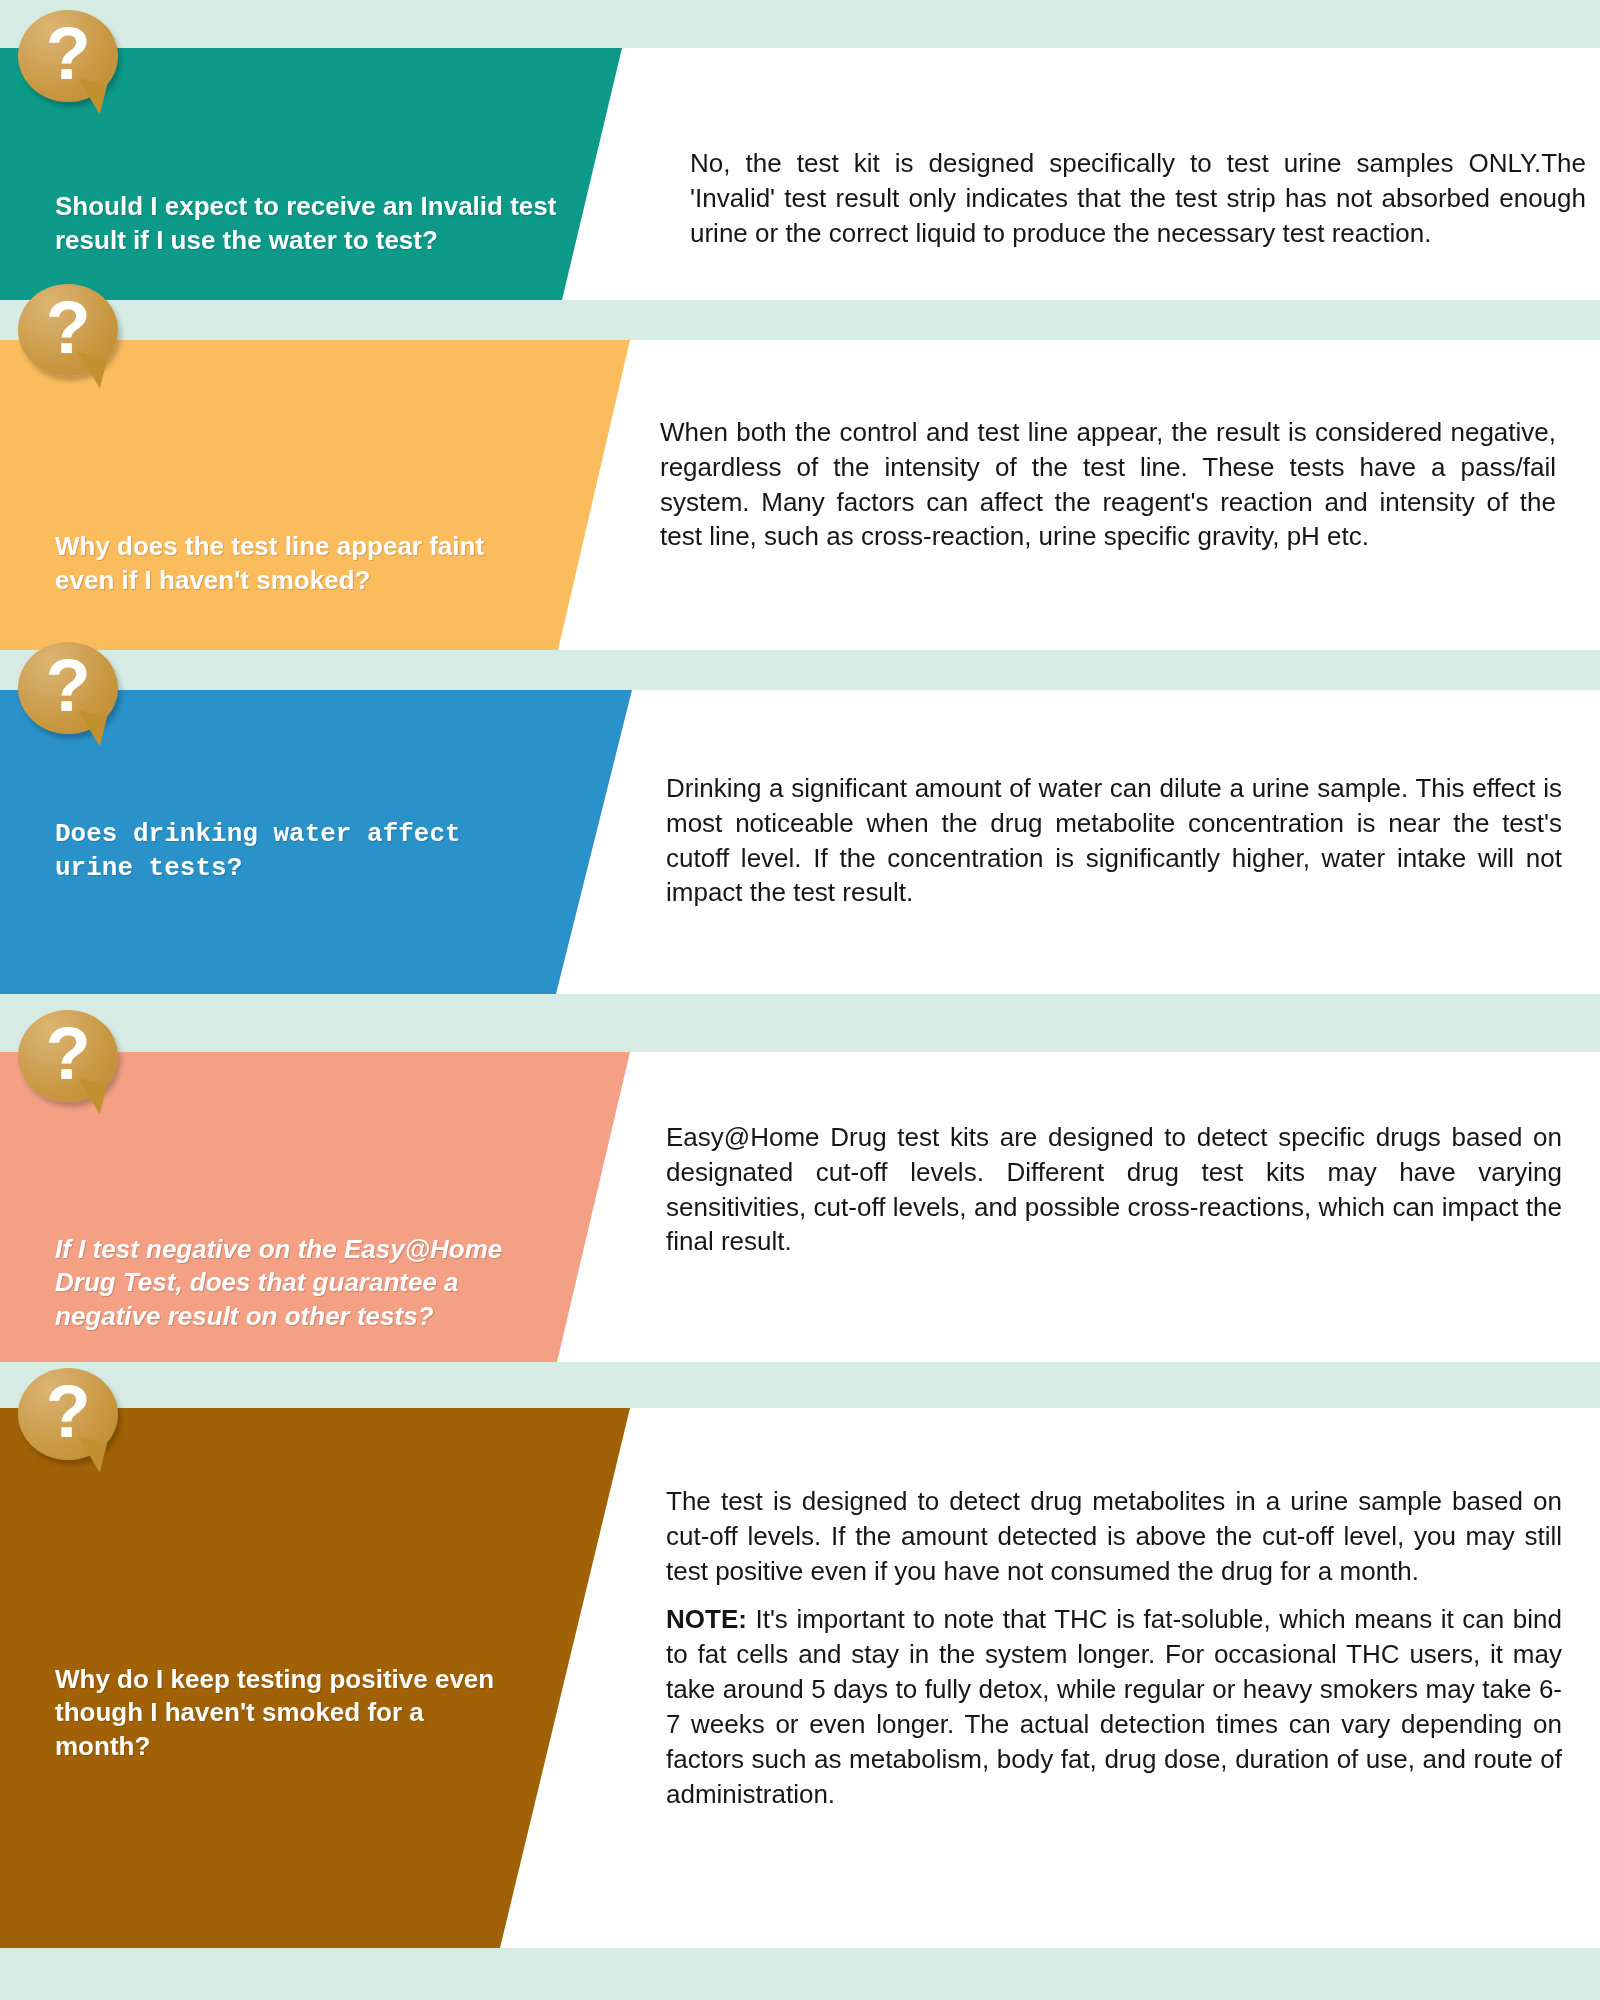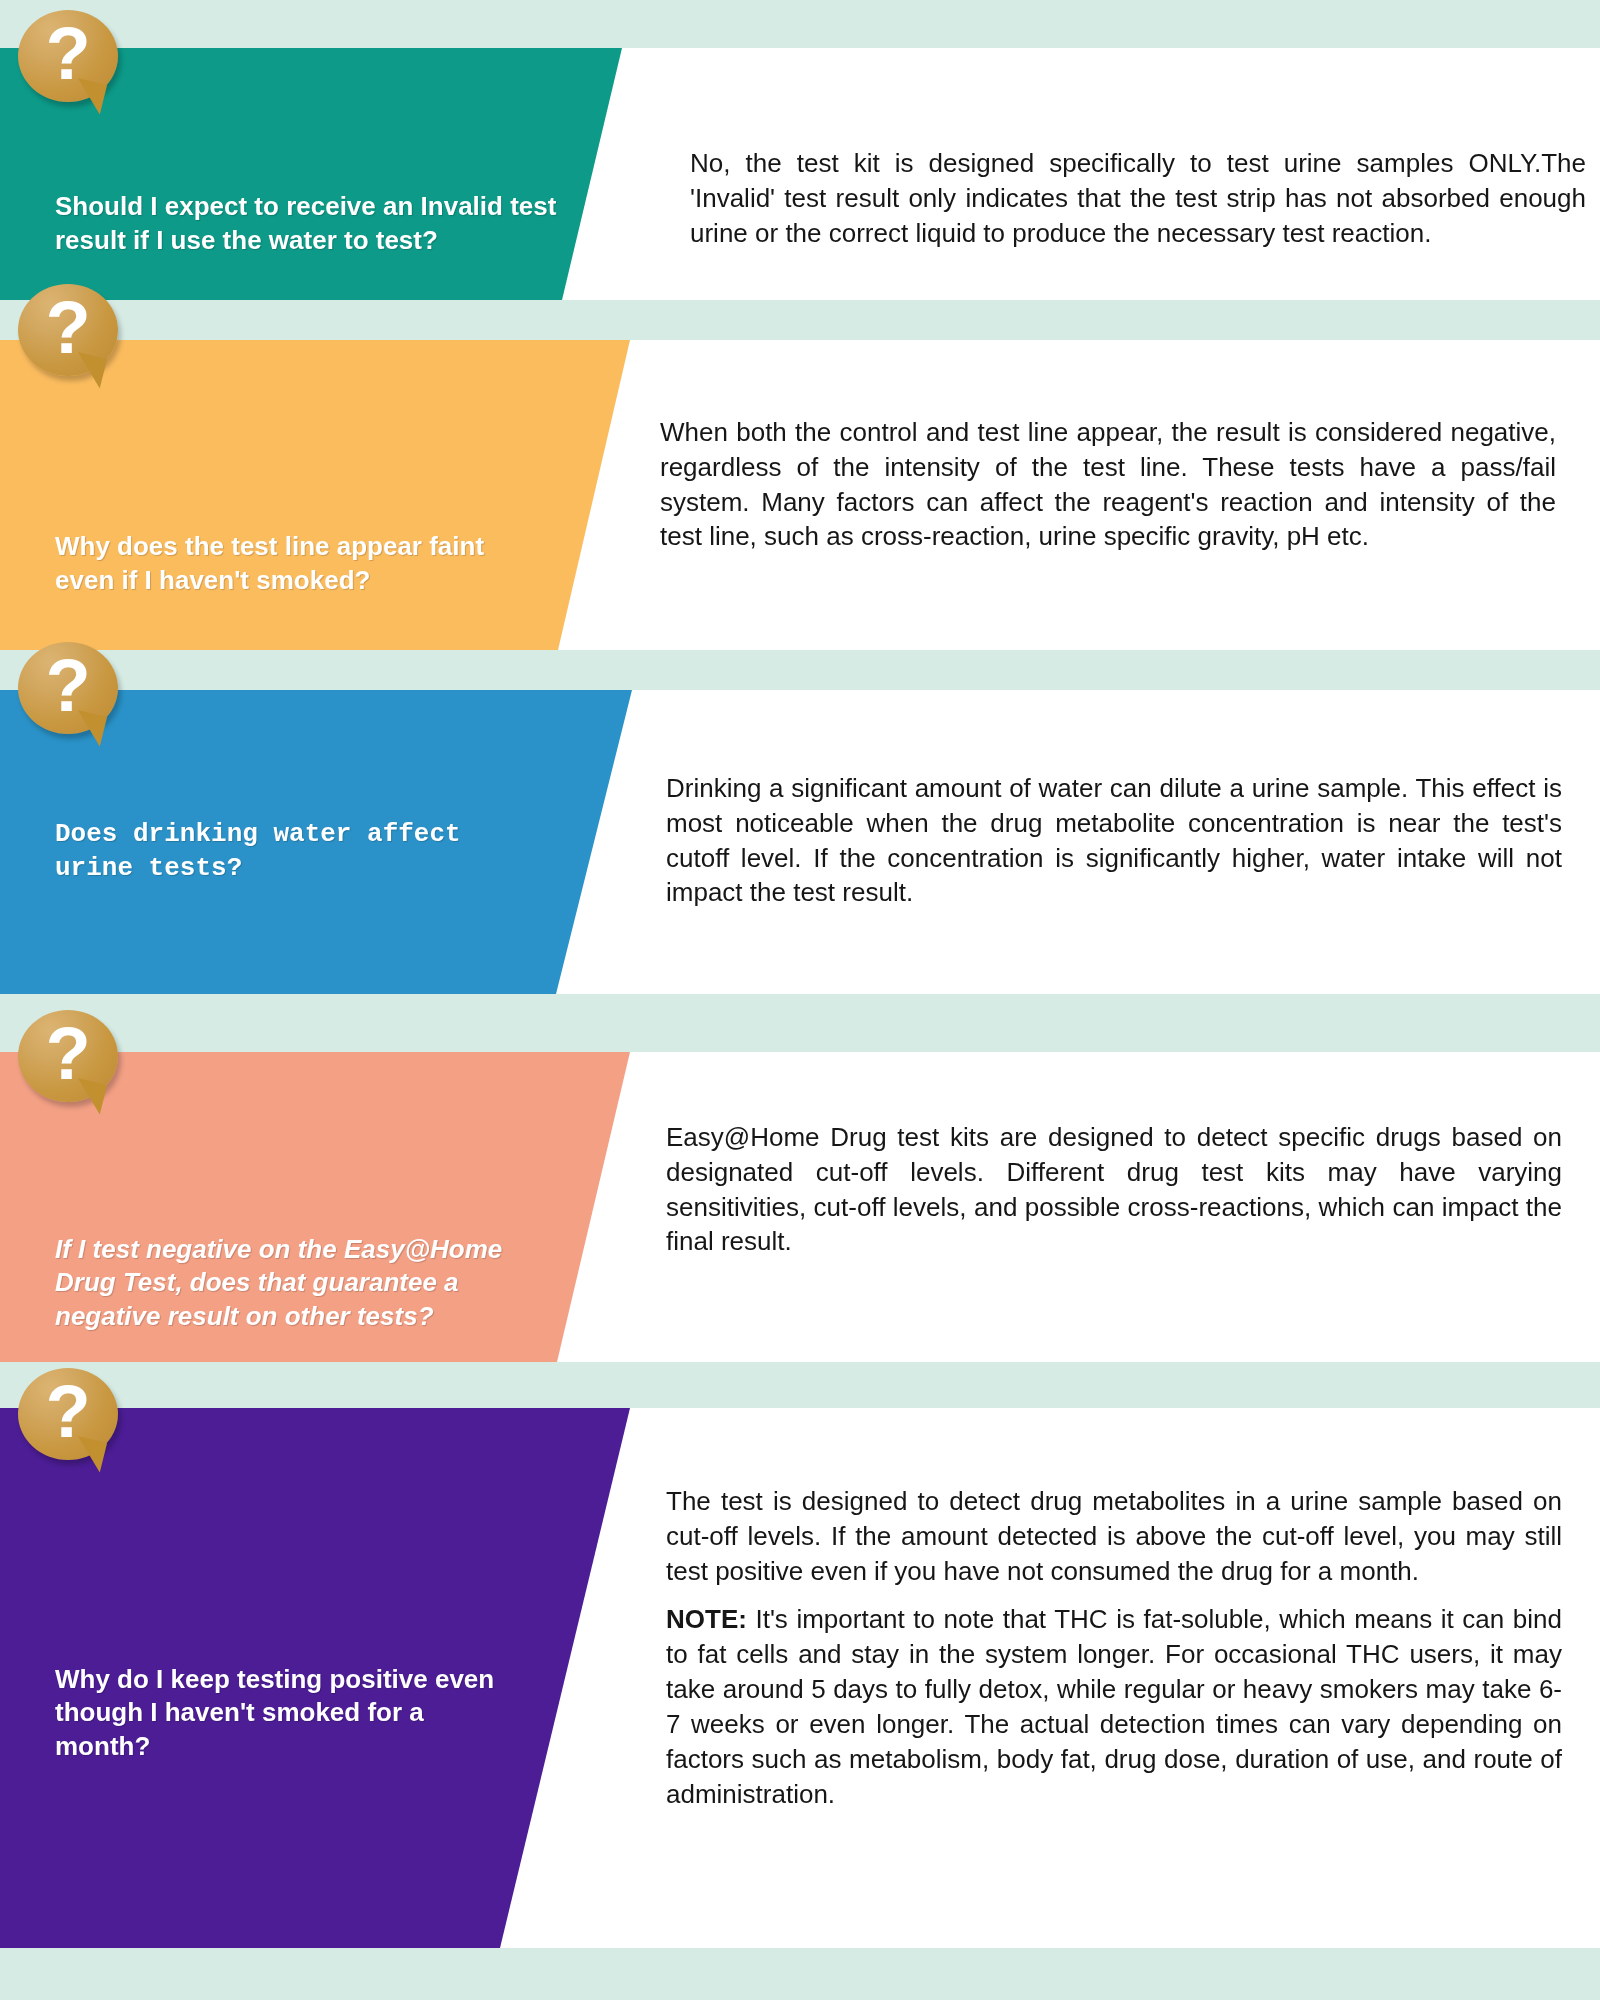--- a/index.html
+++ b/index.html
@@ -136,21 +136,21 @@
       <div class="tail"></div>
       <div class="qmark">?</div>
     </div>
     <div class="answer" style="left:666px; top:68px; width:896px;">
       <p>Easy@Home Drug test kits are designed to detect specific drugs based on designated cut-off levels. Different drug test kits may have varying sensitivities, cut-off levels, and possible cross-reactions, which can impact the final result.</p>
     </div>
   </div>
 
   <div class="faq-row" style="top:1408px; height:540px;">
     <div class="answer-panel"></div>
-    <div class="q-panel" style="width:640px; background:#4c1d95;
+    <div class="q-panel" style="width:640px; background:#a16207;
                 clip-path:polygon(0 0, 630px 0, 500px 540px, 0 540px);">
       <div class="q-text" style="padding:0 130px 184px 55px;">Why do I keep testing positive even though I haven't smoked for a month?</div>
     </div>
     <div class="bubble" style="left:18px; top:-40px;">
       <div class="ball"></div>
       <div class="tail"></div>
       <div class="qmark">?</div>
     </div>
     <div class="answer" style="left:666px; top:76px; width:896px;">
       <p>The test is designed to detect drug metabolites in a urine sample based on cut-off levels. If the amount detected is above the cut-off level, you may still test positive even if you have not consumed the drug for a month.</p>

